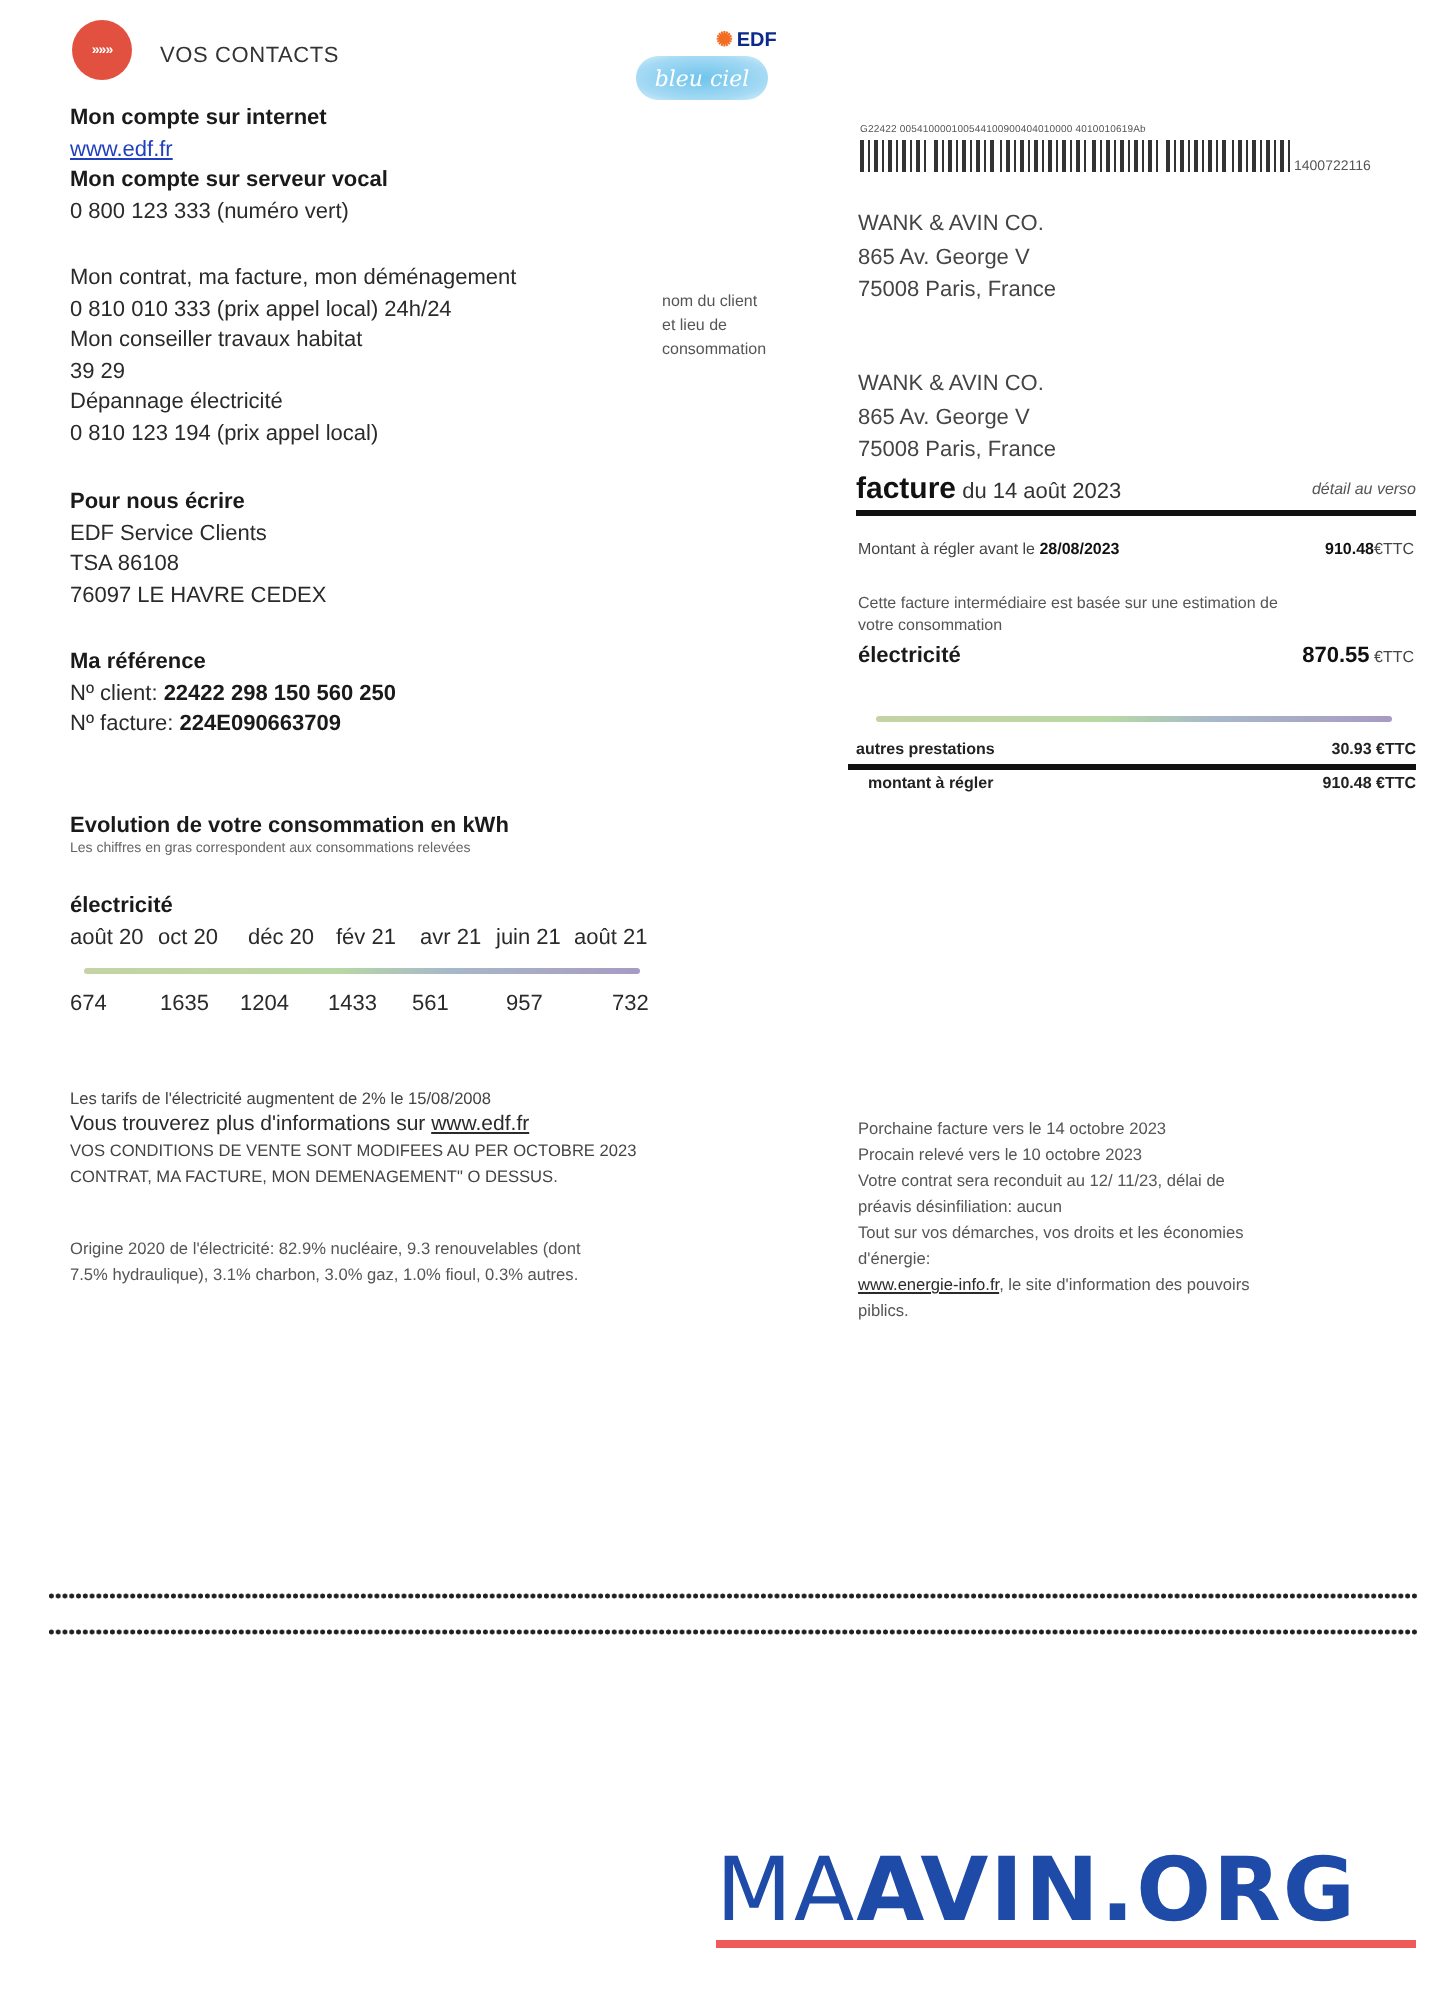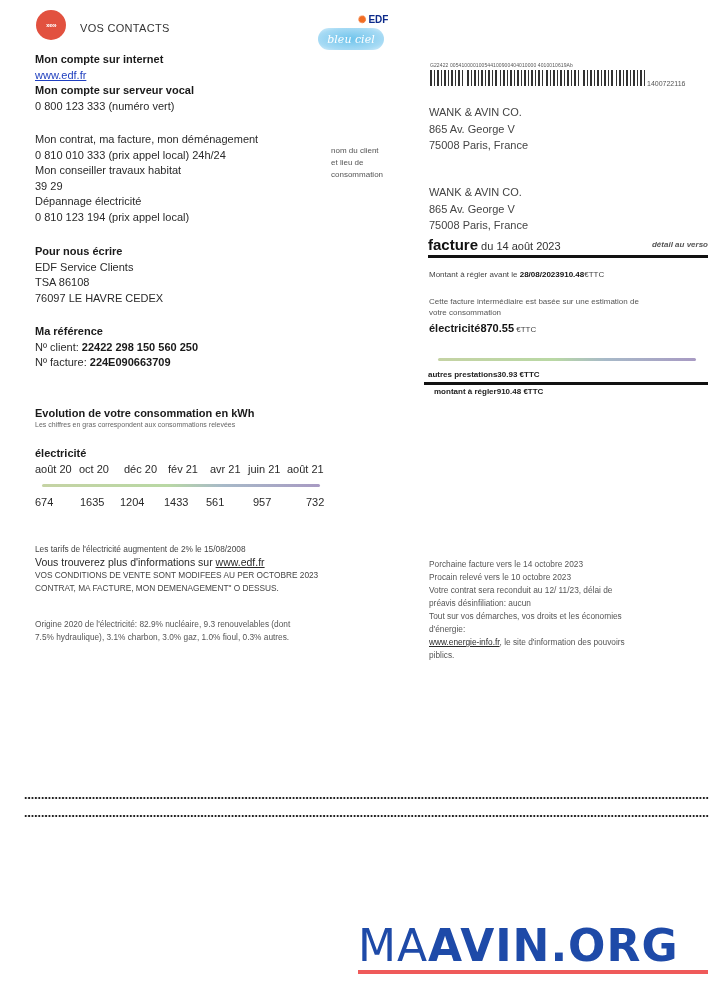--- a/index.html
+++ b/index.html
@@ -28,24 +28,24 @@
     #barcode-text { left: 430px; top: 62px; font-size: 5px; color: #555; letter-spacing: 0.1px; }
     #barcode { left: 430px; top: 70px; width: 216px; height: 16px; }
     #barcode-num { left: 647px; top: 80px; font-size: 7px; color: #555; }
 
     .addr { font-size: 11px; line-height: 16.5px; color: #444; }
 
     
     #facture-line { left: 428px; top: 236px; width: 280px; }
     #facture-title { font-size: 15px; font-weight: bold; color: #111; }
     #facture-date { font-size: 11px; color: #333; }
-    #detail-verso { position: absolute; right: 0; top: 4px; font-size: 8px; font-style: italic; color: #555; font-weight: bold; }
+    #detail-verso { position: absolute; right: 0; top: 4px; font-size: 8px; font-style: italic; color: #555; }
     .thick-rule { height: 3px; background: #111; }
 
-    .row { display: flex; justify-content: flex-start; align-items: baseline; }
+    .row { display: flex; justify-content: space-between; align-items: baseline; }
 
     .grad-line { height: 3px; background: linear-gradient(90deg, #c5d3a4 0%, #b9d8a4 45%, #a7b9c8 65%, #a89ac3 100%); border-radius: 2px; }
 
     
     .dots { height: 4px; background-image: radial-gradient(circle, #222 1.1px, transparent 1.4px); background-size: 3.4px 4px; background-repeat: repeat-x; }
 
     
     #marfisa { left: 358px; top: 920px; font-size: 44px; letter-spacing: 1px; color: #1e4aa8; font-family: "DejaVu Sans", sans-serif; }
     #marfisa .thin { font-weight: normal; }
     #marfisa .thick { font-weight: bold; }

